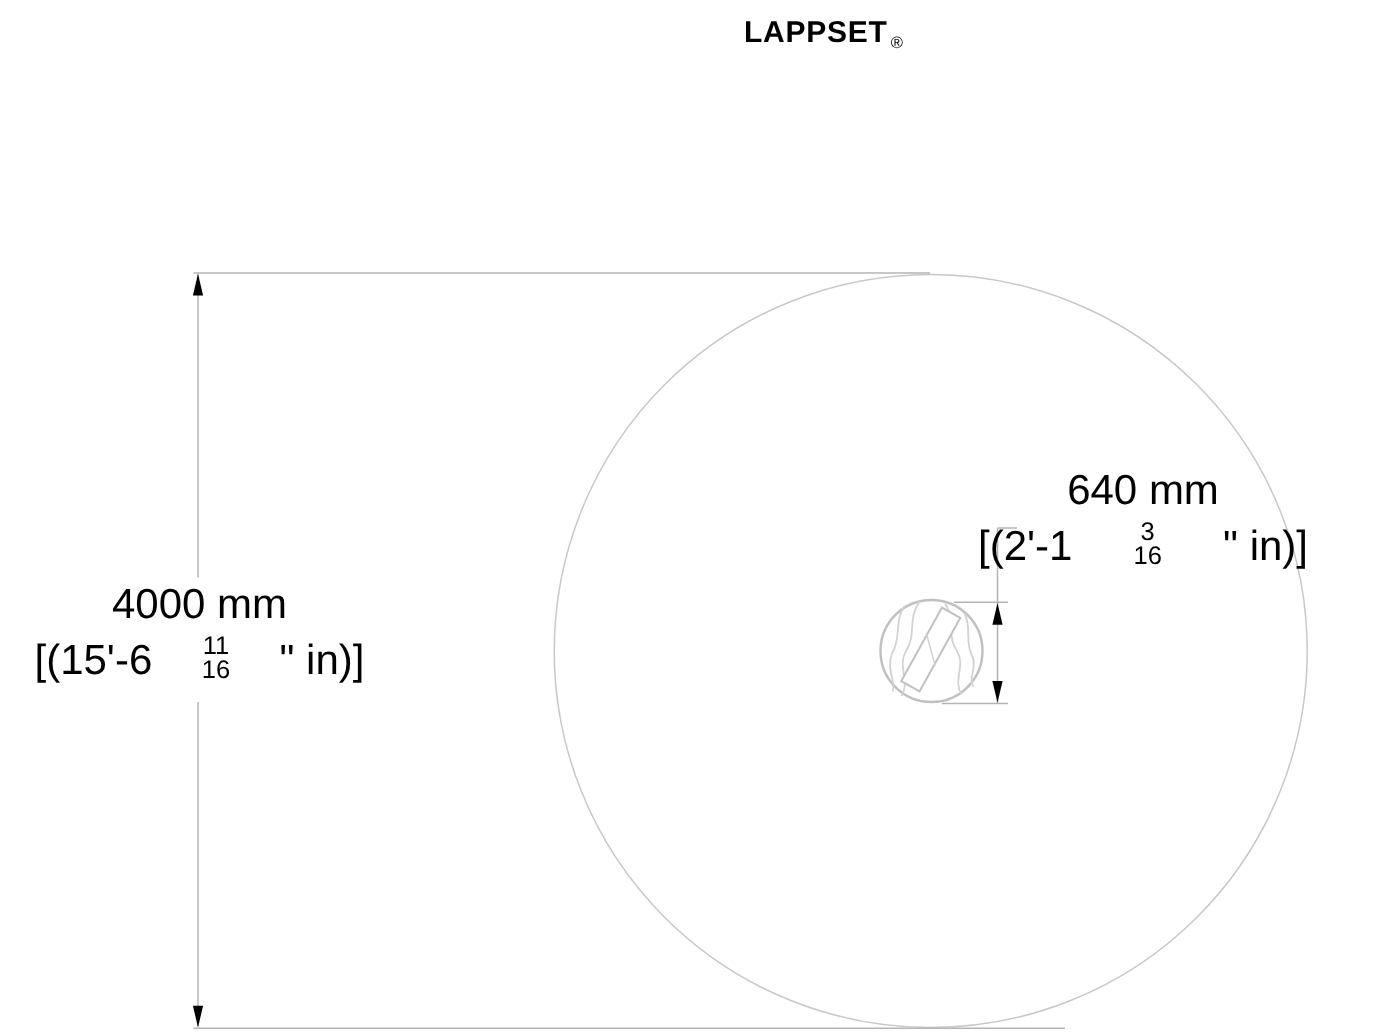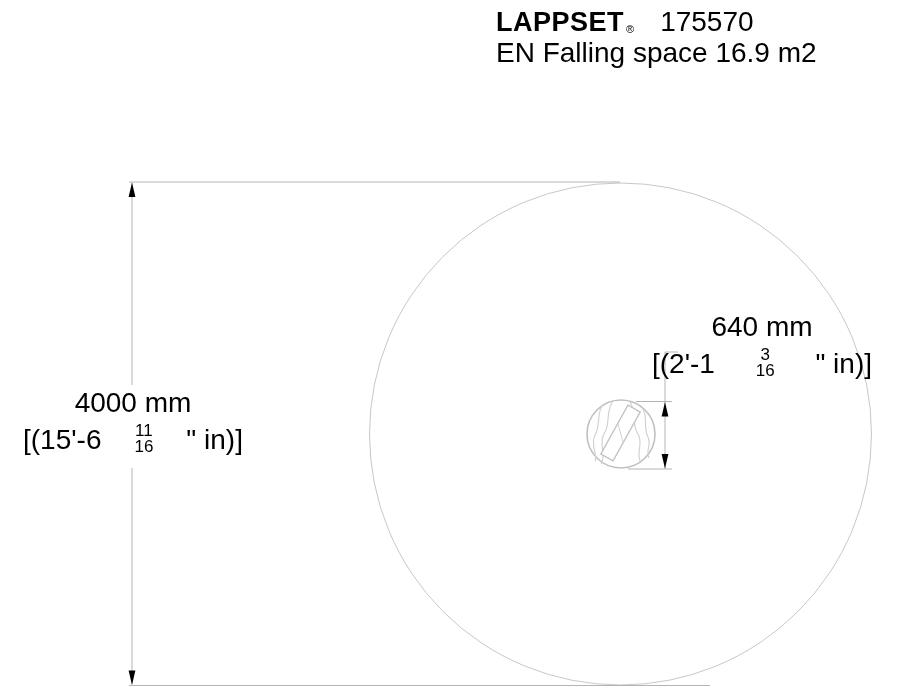--- a/index.html
+++ b/index.html
@@ -28,21 +28,21 @@
     left: 496px;
     top: 8px;
     white-space: nowrap;
   }
   .brand-row {
     display: flex;
     align-items: flex-end;
     height: 28px;
   }
   .brand {
-    font-size: 27px;
+    font-size: 20px;
     font-weight: 900;
     letter-spacing: 0.5px;
     line-height: 28px;
   }
   .rmark {
     font-size: 11px;
     line-height: 11px;
     margin-left: 2px;
     margin-bottom: 1px;
   }
@@ -122,23 +122,21 @@
       <line x1="628" y1="469" x2="672" y2="469" stroke="#b4b4b4" stroke-width="1"></line>
       <polygon points="665,402 661.6,416.5 668.4,416.5" fill="#000000"></polygon>
       <polygon points="665,468.5 661.6,454 668.4,454" fill="#000000"></polygon>
     </g>
   </svg>
 
   <div class="header">
     <div class="brand-row">
       <span class="brand">LAPPSET</span>
       <span class="rmark">®</span>
-      <span class="prod-number">175570</span>
     </div>
-    <div class="header-line">EN Falling space 16.9 m2</div>
   </div>
 
   <div class="dim-label dim-overall">
     <div class="dim-metric">4000 mm</div>
     <div class="dim-imperial">
       <span>[(15'-6</span>
         <span class="frac">
           <span>11</span>
           <span>16</span>
         </span>

